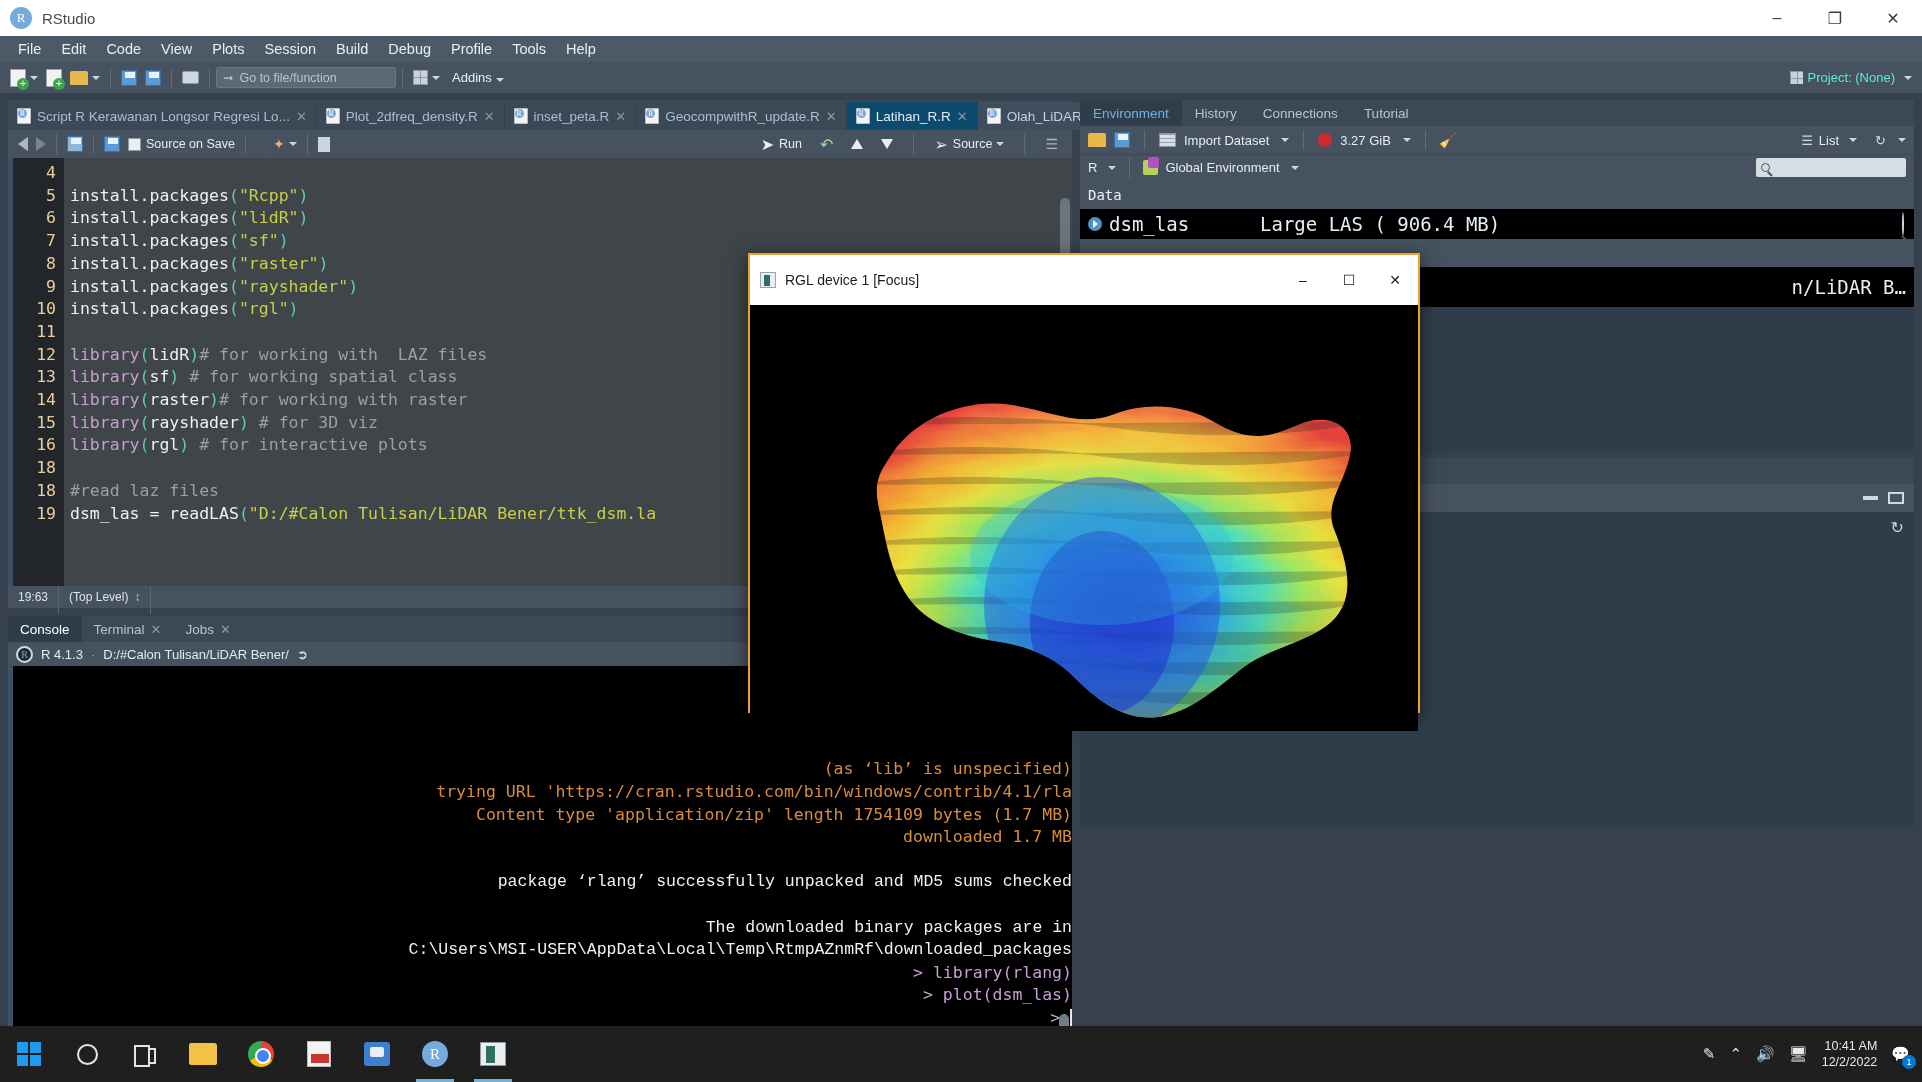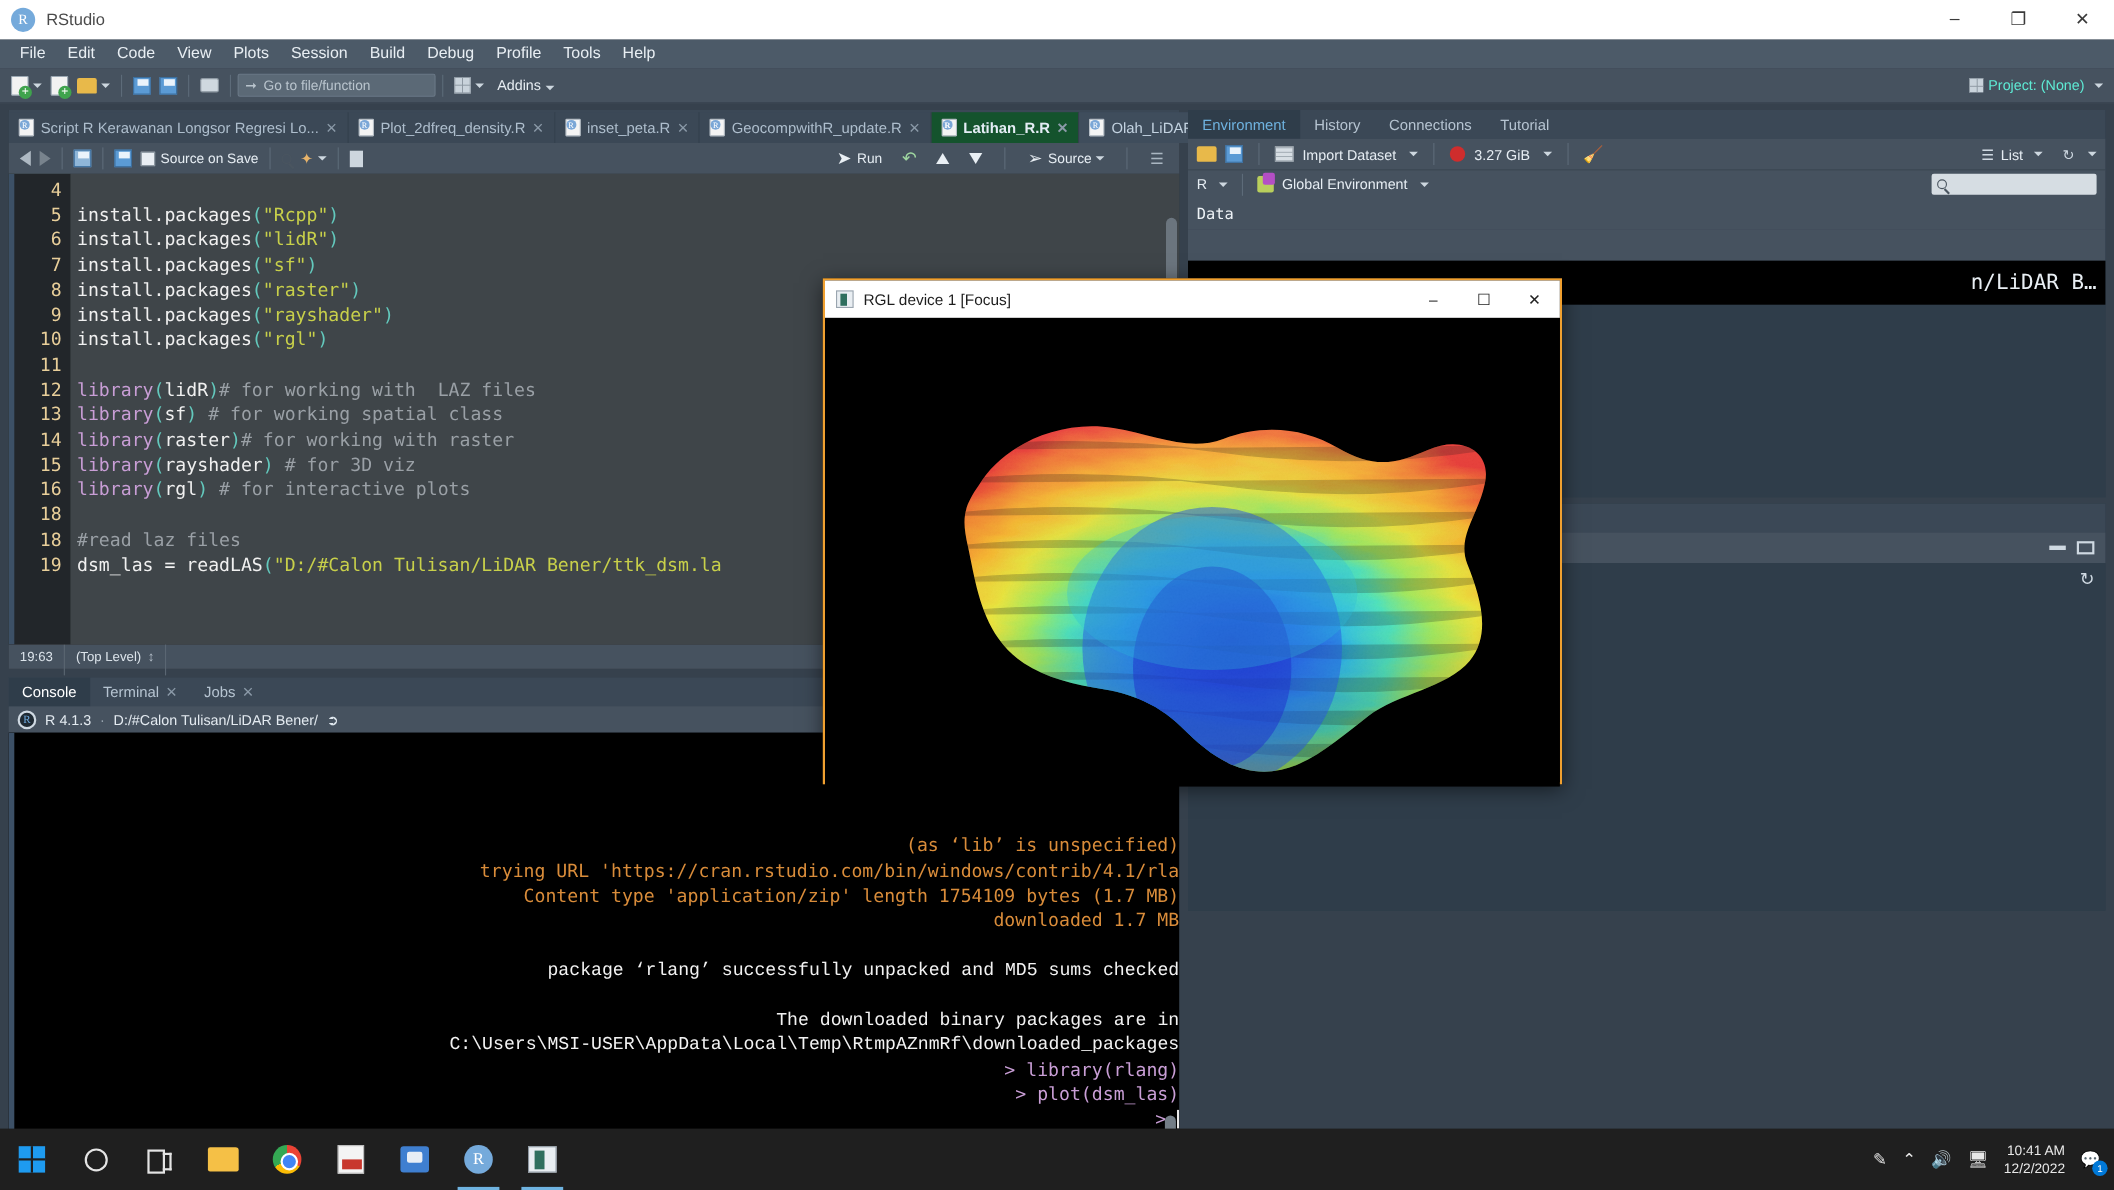--- a/index.html
+++ b/index.html
@@ -51,21 +51,21 @@
   .ic-grid{ width:15px;height:15px;background:#c9d3db;
      background-image:linear-gradient(#8d98a2 1px,transparent 1px),linear-gradient(90deg,#8d98a2 1px,transparent 1px);
      background-size:7px 7px;}
 
   
   .source-pane{ position:absolute; left:8px; top:100px; width:1064px; height:508px;
     background:#33393f; }
   .tabstrip{ position:relative; height:30px; background:#3b4856; display:flex; align-items:flex-end; }
   .etab{ height:28px; display:flex; align-items:center; gap:6px; padding:0 9px;
     background:#3b4856; color:#aebecd; font-size:13.5px; border-right:1px solid #333f4b; white-space:nowrap;}
-  .etab.active{ background:#14532d; color:#e4edf5;font-weight:bold; }
+  .etab.active{ background:#0c4a6e; color:#e4edf5; }
   .etab.current{ background:#3f4d5c; color:#c3d2e0; }
   .etab.untitled{ background:#3f4d5c; color:#ffffff; }
   .ricon{ width:14px;height:16px;background:#f4f4f4;border:1px solid #b6bec6;border-radius:1px;position:relative;flex:none;}
   .ricon:before{ content:"R"; position:absolute; left:0px; top:0px; width:9px;height:9px;
     background:#7ba7d7; color:#fff; font-size:7.5px; line-height:9px; text-align:center; border-radius:50%;
     font-family:"Liberation Serif",serif;}
   .xclose{ color:#8b9aa8; font-size:13px; }
   .tabstrip-right{ margin-left:auto; display:flex; align-items:center; gap:9px; padding-right:9px; color:#cfd9e2;}
   .minbox{ width:15px;height:4px;background:#cfd9e2;}
   .maxbox{ width:16px;height:12px;border:2px solid #cfd9e2;}
@@ -150,21 +150,21 @@
 
   .plot-pane{ position:absolute; left:1080px; top:458px; width:834px; height:370px; background:#2f3d4a;}
   .plot-tabs{ height:26px; background:#3b4856; }
   .plot-toolbar{ height:28px; background:#46525f; display:flex; align-items:center; justify-content:flex-end;
      padding-right:10px; color:#cfd9e2; font-size:15px;}
   .plot-body{ background:#2f3d4a; height:calc(370px - 26px - 28px); }
 
   
   .rgl{ position:absolute; left:748px; top:253px; width:672px; height:460px;
     border:2px solid #f0a030; background:#000; box-shadow:0 4px 18px rgba(0,0,0,.55); }
-  .rgl-title{ height:34px; background:#ffffff; display:flex; align-items:center; }
+  .rgl-title{ height:50px; background:#ffffff; display:flex; align-items:center; }
   .rgl-ic{ width:16px;height:16px; margin-left:10px; background:#e9eef2; border:1px solid #9aa5af; position:relative;}
   .rgl-ic:after{ content:""; position:absolute; left:3px; top:2px; width:6px; height:11px; background:#2f6f5e;}
   .rgl-t{ margin-left:9px; font-size:14px; color:#1d1d1d; }
   .rgl-btns{ margin-left:auto; display:flex; height:34px;}
   .rgl-b{ width:46px; height:34px; display:flex; align-items:center; justify-content:center;
     color:#222; font-size:14px;}
   .rgl-canvas{ position:relative; height:calc(460px - 34px); background:#000; overflow:hidden;}
   .rgl-canvas svg{ position:absolute; left:0; top:0; }
 
   
@@ -461,20 +461,30 @@
       <span class="vsep"></span>
       <span class="ic ic-globe"></span>
       <span>Global Environment</span>
       <span class="caret"></span>
       <span class="env-search">
         <span class="mag"></span>
       </span>
     </div>
     <div class="env-body">
       <div class="env-sec">Data</div>
+      <div class="env-row">
+        <div class="nm">
+          <span class="expander"></span>
+          <span>dsm_las</span>
+        </div>
+        <div class="vl">Large LAS ( 906.4 MB)</div>
+        <div class="mg">
+          <span class="mag" style="border-color:#cfd9e2;"></span>
+        </div>
+      </div>
       <div class="env-row2"></div>
       <div class="env-row3">n/LiDAR B…</div>
     </div>
   </div>
 
   <div class="plot-pane">
     <div class="plot-tabs"></div>
     <div class="plot-toolbar">
       <span class="minbox" style="margin-right:10px;"></span>
       <span class="maxbox"></span>

